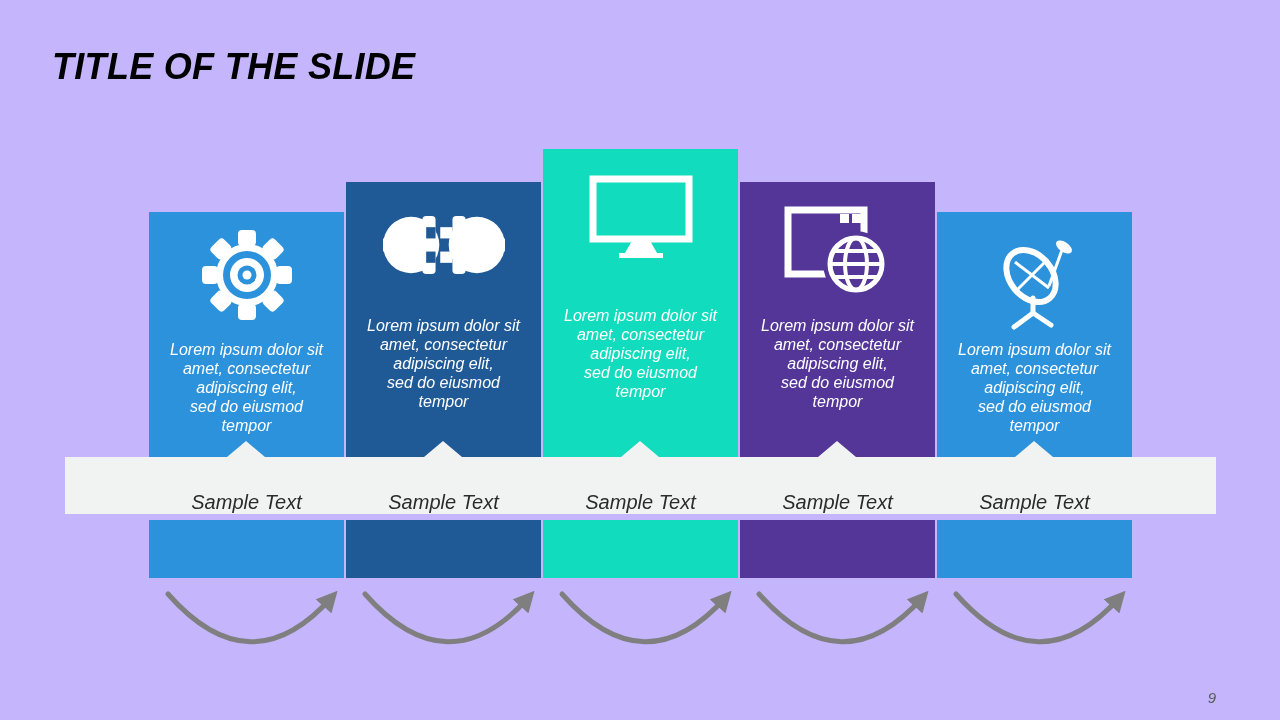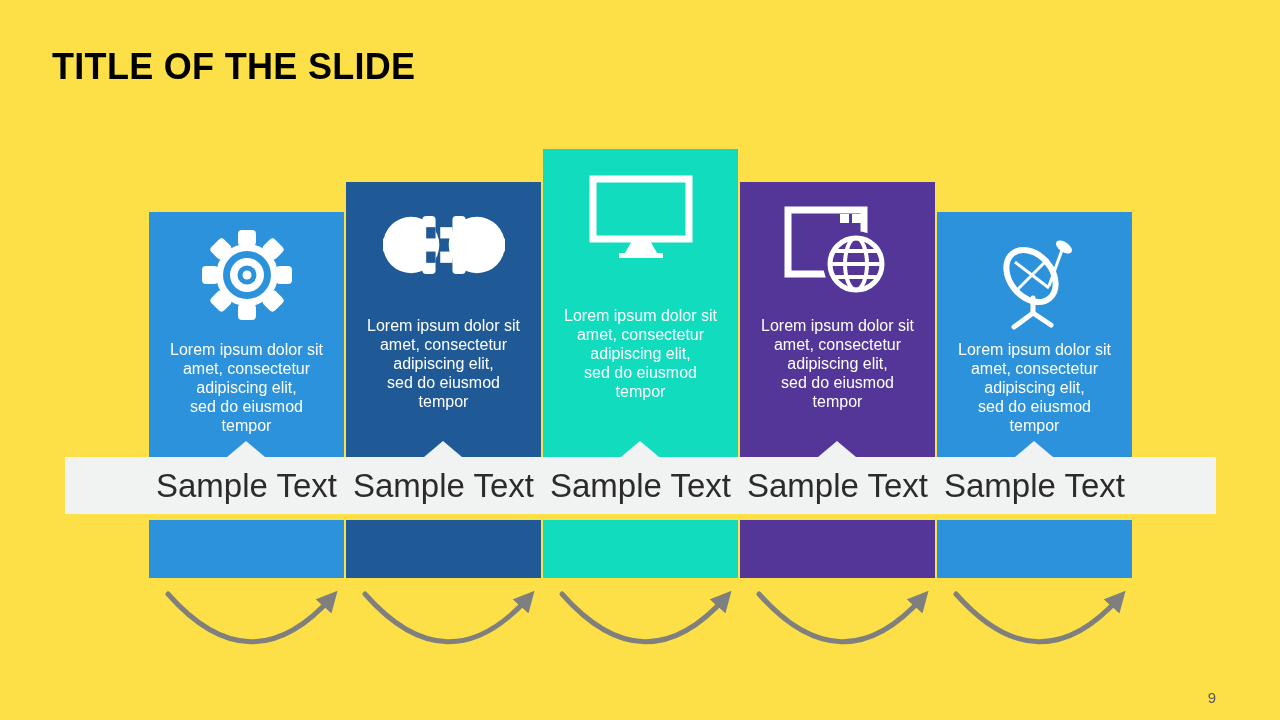--- a/index.html
+++ b/index.html
@@ -1,17 +1,17 @@
 <!DOCTYPE html>
 <html><head>
 <meta charset="utf-8">
 <style>
   html,body{margin:0;padding:0;background:#fff;}
-  .slide{position:relative;width:1280px;height:720px;background:#fde047;overflow:hidden;
-         font-family:"Liberation Sans",sans-serif;}
+  .slide{position:relative;width:1280px;height:720px;background:#c4b5fd;overflow:hidden;
+         font-family:"Liberation Sans",sans-serif;font-style:italic;}
   .title{position:absolute;left:52px;top:46px;font-size:36px;font-weight:700;color:#000;
          letter-spacing:.3px;white-space:nowrap;}
   
   .col-body{position:absolute;width:195px;}
   .c1{background:#2B92DB}.c2{background:#205A96}.c3{background:#12DCBE}.c4{background:#533697}.c5{background:#2B92DB}
   .p1{left:149px;top:212px;height:245px}
   .p2{left:346px;top:182px;height:275px}
   .p3{left:543px;top:149px;height:308px}
   .p4{left:740px;top:182px;height:275px}
   .p5{left:937px;top:212px;height:245px}
@@ -22,22 +22,22 @@
         font-size:16px;line-height:19px;white-space:pre-line;}
   .p1 .desc,.p5 .desc{bottom:22px}
   .p2 .desc,.p4 .desc{bottom:46px}
   .p3 .desc{bottom:56px}
   
   .band{position:absolute;left:65px;top:457px;width:1151px;height:57px;background:#F1F2F2;}
   .notch{position:absolute;top:441px;width:0;height:0;
          border-left:19px solid transparent;border-right:19px solid transparent;
          border-bottom:16px solid #F1F2F2;}
   .n1{left:227px}.n2{left:424px}.n3{left:621px}.n4{left:818px}.n5{left:1015px}
-  .band-label{position:absolute;top:457px;width:195px;height:57px;display:flex;
-              align-items:center;justify-content:center;font-size:33px;color:#2B2B2B;}
+  .band-label{position:absolute;top:474px;width:195px;height:57px;display:flex;
+              align-items:center;justify-content:center;font-size:20px;color:#2B2B2B;}
   .l1{left:149px}.l2{left:346px}.l3{left:543px}.l4{left:740px}.l5{left:937px}
   
   .stub{position:absolute;top:520px;width:195px;height:58px;}
   .s1{left:149px}.s2{left:346px}.s3{left:543px}.s4{left:740px}.s5{left:937px}
   
   .arrow{position:absolute;top:584px;}
   .a1{left:162px}.a2{left:359px}.a3{left:556px}.a4{left:753px}.a5{left:950px}
   .page-num{position:absolute;left:1192px;top:689px;width:24px;text-align:right;
             font-size:15px;color:#595959;}
 </style>

